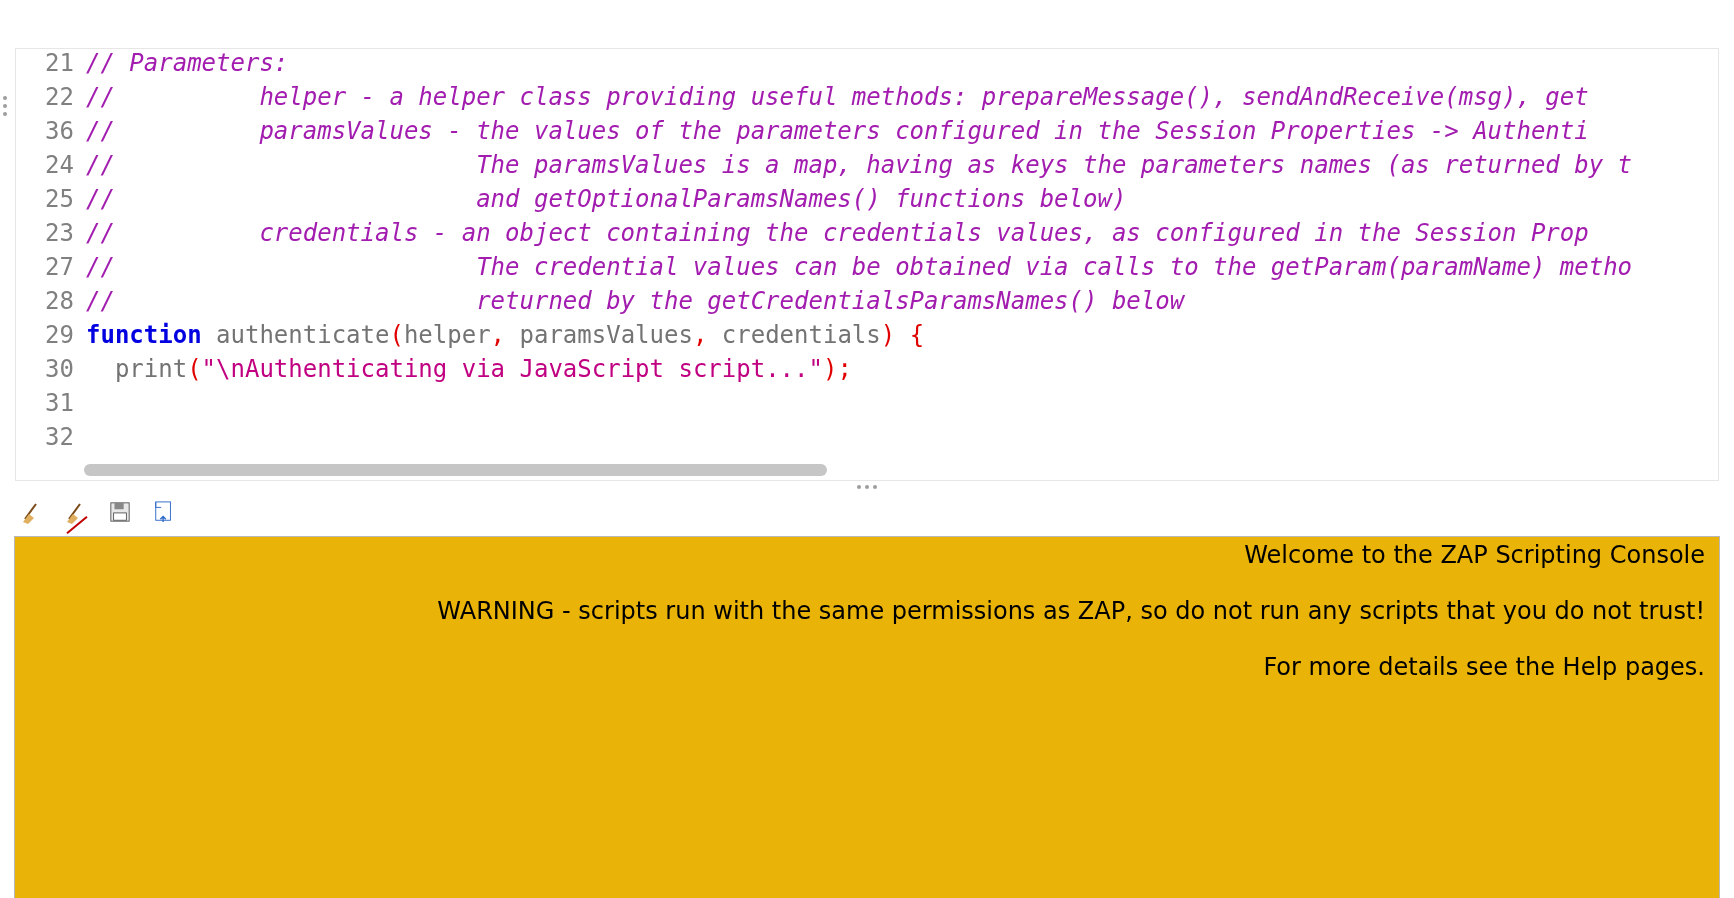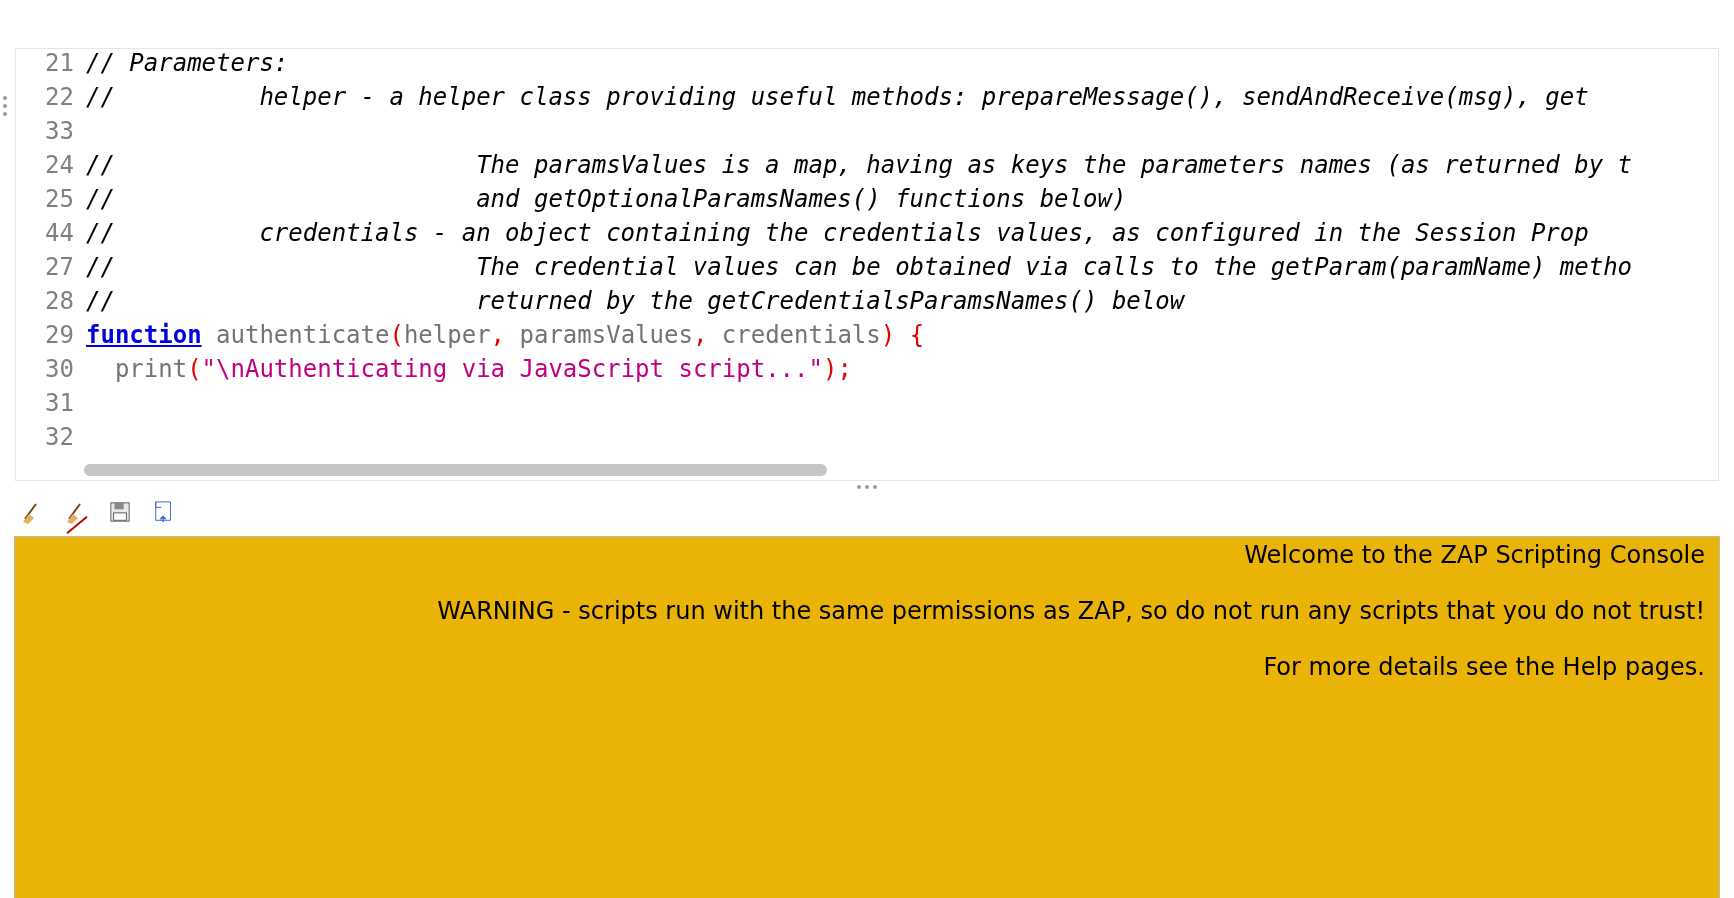--- a/index.html
+++ b/index.html
@@ -46,22 +46,22 @@
     text-align: right;
     padding-right: 10px;
     color: #808080;
     background: #ffffff;
     user-select: none;
   }
   .code {
     color: #000000;
     padding-left: 2px;
   }
-  .cmt { color: #000000; font-style: italic; }
-  .kw  { color: #0000e0; font-weight: bold; text-decoration: underline; }
+  .cmt { color: #a21caf; font-style: italic; }
+  .kw  { color: #0000e0; font-weight: bold; }
   .pn  { color: #e00000; }
   .str { color: #c00080; }
   .fn  { color: #737373; }
   
   .hscroll {
     position: absolute;
     left: 68px; right: 18px; bottom: 4px;
     height: 12px;
     background: transparent;
   }
@@ -140,24 +140,24 @@
   <div class="editor-wrap">
     <div class="vgrip">
       <span></span>
         <span></span>
         <span></span>
     </div>
     <div class="editor-scroll">
       <div class="lines" id="lines">
           <div class="line"><div class="gutter">21</div><div class="code"><span class="cmt">// Parameters:</span></div></div>
           <div class="line"><div class="gutter">22</div><div class="code"><span class="cmt">//          helper - a helper class providing useful methods: prepareMessage(), sendAndReceive(msg), get</span></div></div>
-          <div class="line"><div class="gutter">33</div></div>
+          <div class="line"><div class="gutter">36</div><div class="code"><span class="cmt">//          paramsValues - the values of the parameters configured in the Session Properties -&gt; Authenti</span></div></div>
           <div class="line"><div class="gutter">24</div><div class="code"><span class="cmt">//                         The paramsValues is a map, having as keys the parameters names (as returned by t</span></div></div>
           <div class="line"><div class="gutter">25</div><div class="code"><span class="cmt">//                         and getOptionalParamsNames() functions below)</span></div></div>
-          <div class="line"><div class="gutter">44</div><div class="code"><span class="cmt">//          credentials - an object containing the credentials values, as configured in the Session Prop</span></div></div>
+          <div class="line"><div class="gutter">23</div><div class="code"><span class="cmt">//          credentials - an object containing the credentials values, as configured in the Session Prop</span></div></div>
           <div class="line"><div class="gutter">27</div><div class="code"><span class="cmt">//                         The credential values can be obtained via calls to the getParam(paramName) metho</span></div></div>
           <div class="line"><div class="gutter">28</div><div class="code"><span class="cmt">//                         returned by the getCredentialsParamsNames() below</span></div></div>
           <div class="line"><div class="gutter">29</div><div class="code"><span class="kw">function</span><span class="fn"> authenticate</span><span class="pn">(</span><span class="fn">helper</span><span class="pn">,</span><span class="fn"> paramsValues</span><span class="pn">,</span><span class="fn"> credentials</span><span class="pn">)</span><span class="fn"> </span><span class="pn">{</span></div></div>
           <div class="line"><div class="gutter">30</div><div class="code"><span class="fn">  print</span><span class="pn">(</span><span class="str">"\nAuthenticating via JavaScript script..."</span><span class="pn">)</span><span class="pn">;</span></div></div>
           <div class="line"><div class="gutter">31</div><div class="code"><span class="fn"></span></div></div>
           <div class="line"><div class="gutter">32</div></div>
         </div>
       <div class="hscroll">
         <div class="track"></div>
         <div class="thumb"></div>

